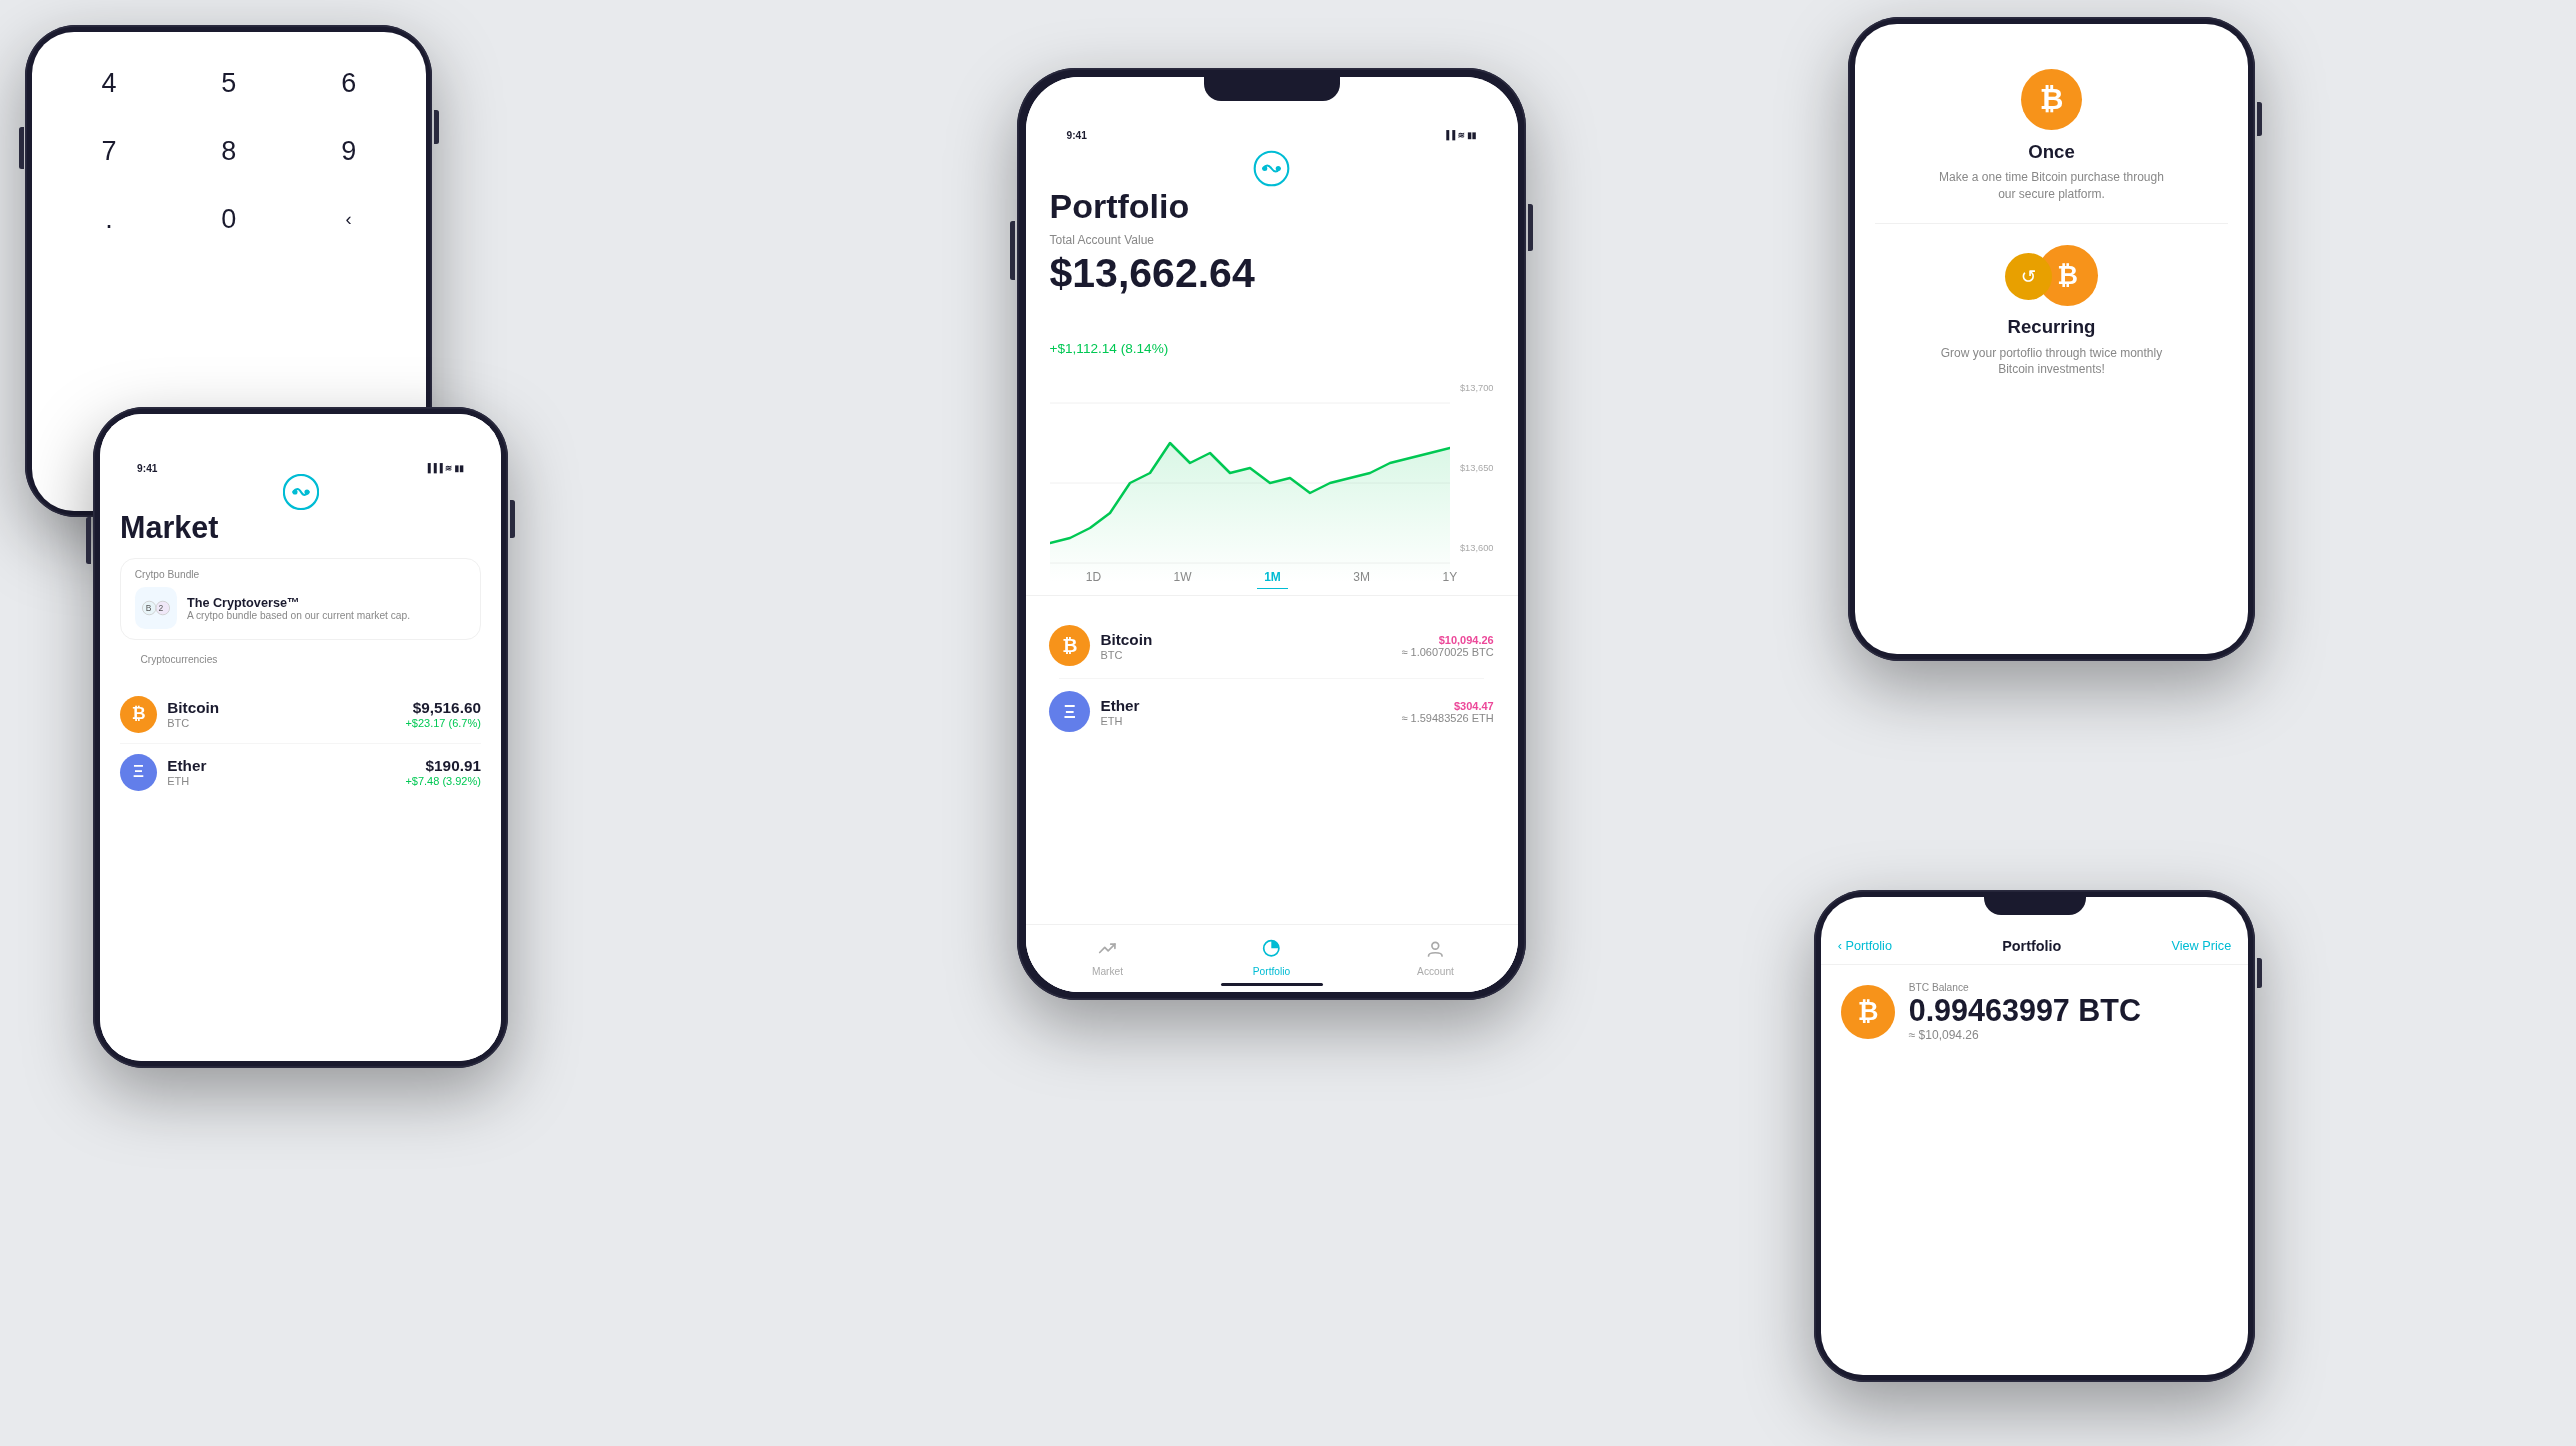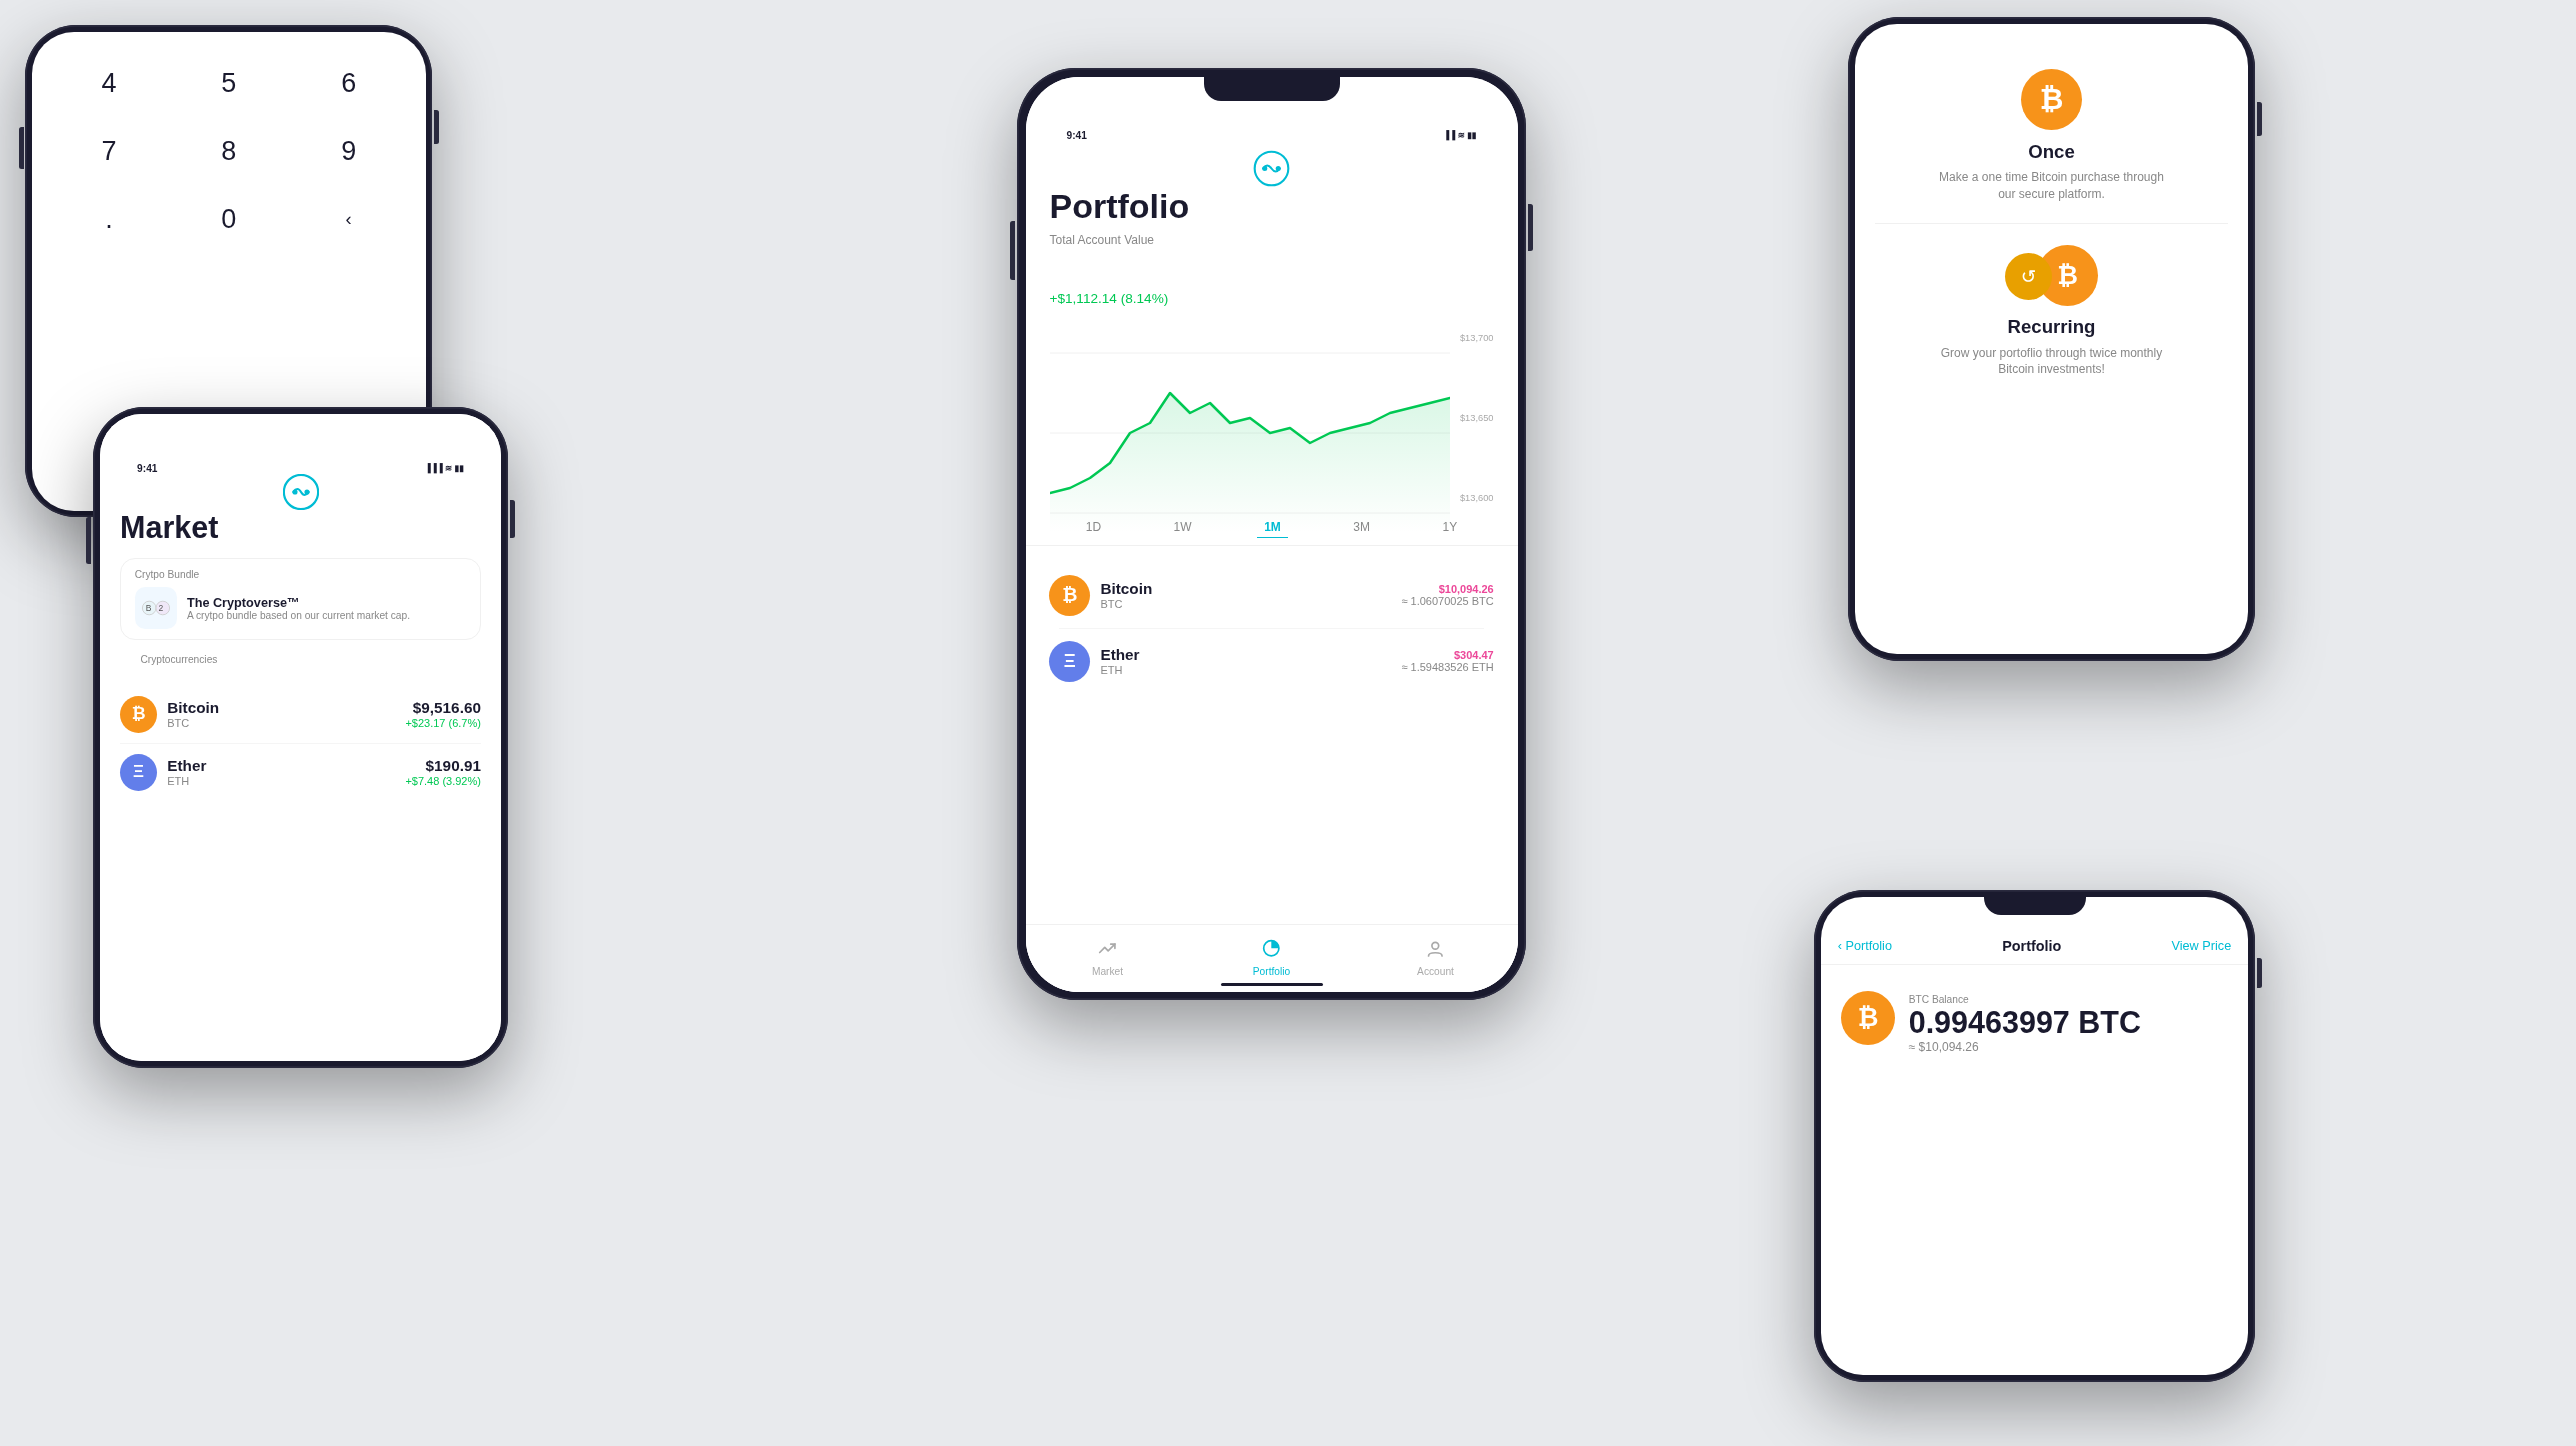--- a/index.html
+++ b/index.html
@@ -460,21 +460,21 @@
       border-radius: 50%;
       background: #f7931a;
       display: flex;
       align-items: center;
       justify-content: center;
       font-size: 25.4px;
       font-weight: 700;
       color: #fff;
       flex-shrink: 0;
     }
-    .btc-balance-info .label { font-size: 10.2px; color: #888; margin-top: 12px; }
+    .btc-balance-info .label { font-size: 10.2px; color: #888; }
     .btc-balance-info .btc-amount { font-size: 30.5px; font-weight: 700; color: #1a1a2e; }
     .btc-balance-info .usd-value { font-size: 12px; color: #888; }
 
     
     .teal-logo {
       display: block;
       margin: 0 auto;
     }
   </style>
 </head>
@@ -582,20 +582,21 @@
 
         <svg class="teal-logo" width="37" height="37" viewBox="0 0 44 44" style="margin-top:8.5px">
           <circle cx="22" cy="22" r="20" fill="none" stroke="#00bcd4" stroke-width="2.5"></circle>
           <path d="M12 22 Q17 15 22 22 Q27 29 32 22" fill="none" stroke="#00bcd4" stroke-width="2.5" stroke-linecap="round"></path>
           <circle cx="14" cy="22" r="3" fill="#00bcd4"></circle>
           <circle cx="30" cy="22" r="3" fill="#00bcd4"></circle>
         </svg>
 
         <div class="portfolio-title">Portfolio</div>
         <div class="total-label">Total Account Value</div>
+        <div class="total-value">$13,662.64</div>
         <div class="total-change">+$1,112.14 (8.14%)</div>
       </div>
 
       <div class="chart-container">
         <div class="chart-labels-right">
           <span>$13,700</span>
           <span>$13,650</span>
           <span>$13,600</span>
         </div>
         <svg class="chart-svg" viewBox="0 0 400 200" preserveAspectRatio="none">

